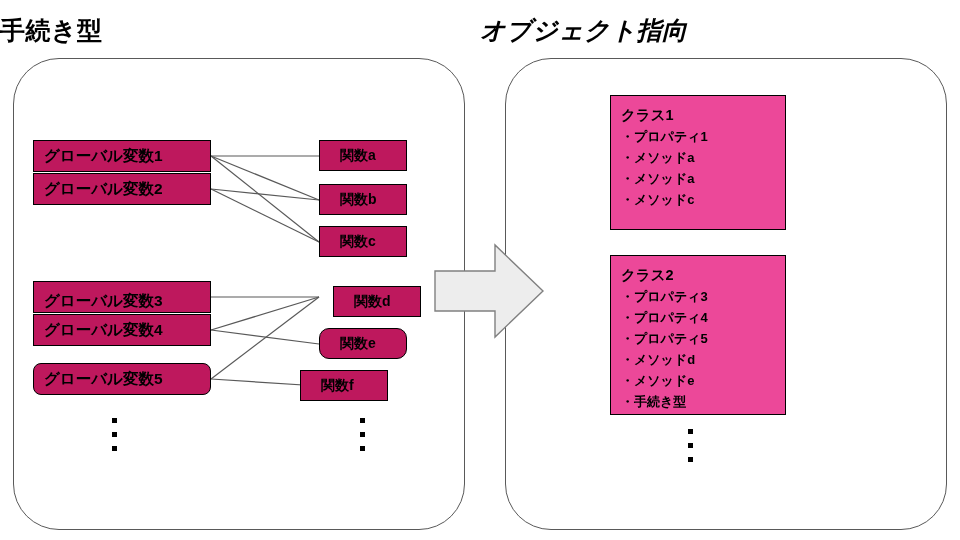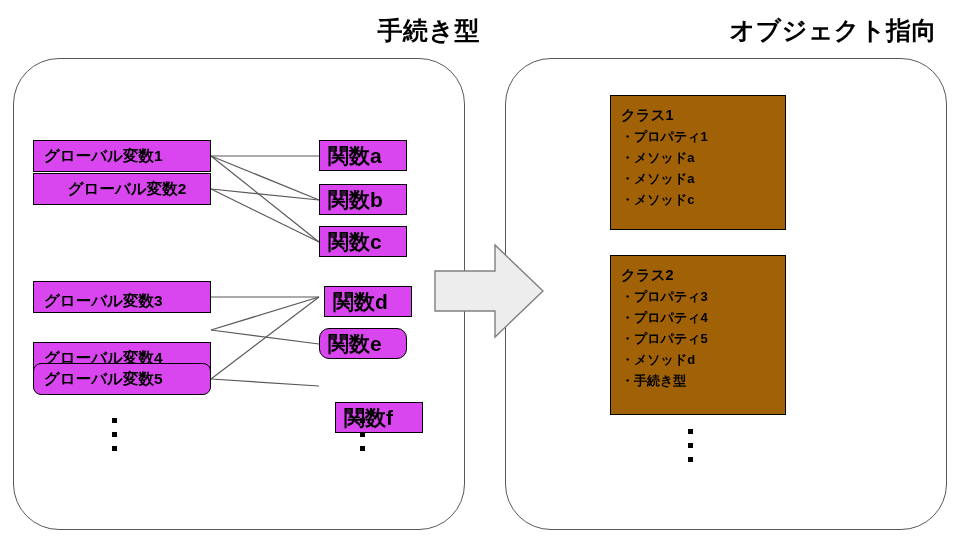--- a/index.html
+++ b/index.html
@@ -9,79 +9,79 @@
     color:#000000;
   }
   .stage{position:absolute;left:0;top:0;width:960px;height:540px;}
 
   
   .panel-title{
     position:absolute;
     font-size:25px;font-weight:bold;line-height:1;
     letter-spacing:0.5px;
     white-space:nowrap;
-    text-align:right;
+    text-align:left;
   }
   #title-left{left:0;top:18px;width:480px;}
-  #title-right{left:457px;top:18px;width:480px;}
+  #title-right{left:480px;top:18px;width:480px;font-style:italic;}
 
   
   .panel{
     position:absolute;
     border:1.3px solid #595959;
     border-radius:46px;
     background:transparent;
     box-sizing:border-box;
   }
   #panel-left{left:13px;top:58px;width:452px;height:472px;}
   #panel-right{left:505px;top:58px;width:442px;height:472px;}
 
   
   .box{
     position:absolute;
     border:1.6px solid #000000;
-    background:#d946ef;
+    background:#be185d;
     box-sizing:border-box;
     display:flex;
     align-items:center;
     z-index:3;
   }
   .var-box{
     width:178px;height:32px;
     padding-left:10px;
     font-size:15.5px;font-weight:bold;
     white-space:nowrap;
   }
   .fn-box{
     width:88px;height:31px;
-    padding-left:8px;
-    font-size:21px;font-weight:bold;
+    padding-left:20px;
+    font-size:14px;font-weight:bold;
     white-space:nowrap;
   }
 
   
   #var1{left:33px;top:140px;}
-  #var2{left:33px;top:173px;justify-content:center;}
+  #var2{left:33px;top:173px;}
   #var3{left:33px;top:281px;align-items:flex-end;}
-  #var4{left:33px;top:314px;margin-top:28px;}
+  #var4{left:33px;top:314px;}
   #var5{left:33px;top:363px;border-radius:8px;}
 
   
   #fn-a{left:319px;top:140px;}
   #fn-b{left:319px;top:184px;}
   #fn-c{left:319px;top:226px;}
-  #fn-d{left:324px;top:286px;}
+  #fn-d{left:333px;top:286px;}
   #fn-e{left:319px;top:328px;border-radius:10px;}
-  #fn-f{left:335px;top:370px;margin-top:32px;}
+  #fn-f{left:300px;top:370px;}
 
   
   .class-box{
     position:absolute;
     border:1.6px solid #000000;
-    background:#a16207;
+    background:#ec4899;
     box-sizing:border-box;
     padding:9px 0 6px 10px;
     z-index:3;
   }
   #class1{left:610px;top:95px;width:176px;height:135px;}
   #class2{left:610px;top:255px;width:176px;height:160px;}
   .class-name{
     font-size:14.5px;font-weight:bold;line-height:21px;
     white-space:nowrap;
   }
@@ -195,20 +195,21 @@
     <div class="class-member">・メソッドa</div>
     <div class="class-member">・メソッドc</div>
   </div>
 
   <div class="class-box" id="class2">
     <div class="class-name">クラス2</div>
     <div class="class-member">・プロパティ3</div>
     <div class="class-member">・プロパティ4</div>
     <div class="class-member">・プロパティ5</div>
     <div class="class-member">・メソッドd</div>
+    <div class="class-member">・メソッドe</div>
     <div class="class-member">・手続き型</div>
   </div>
 
   <div class="vdots" id="dots-classes">
     <span></span>
     <span></span>
     <span></span>
   </div>
 
 </div>

